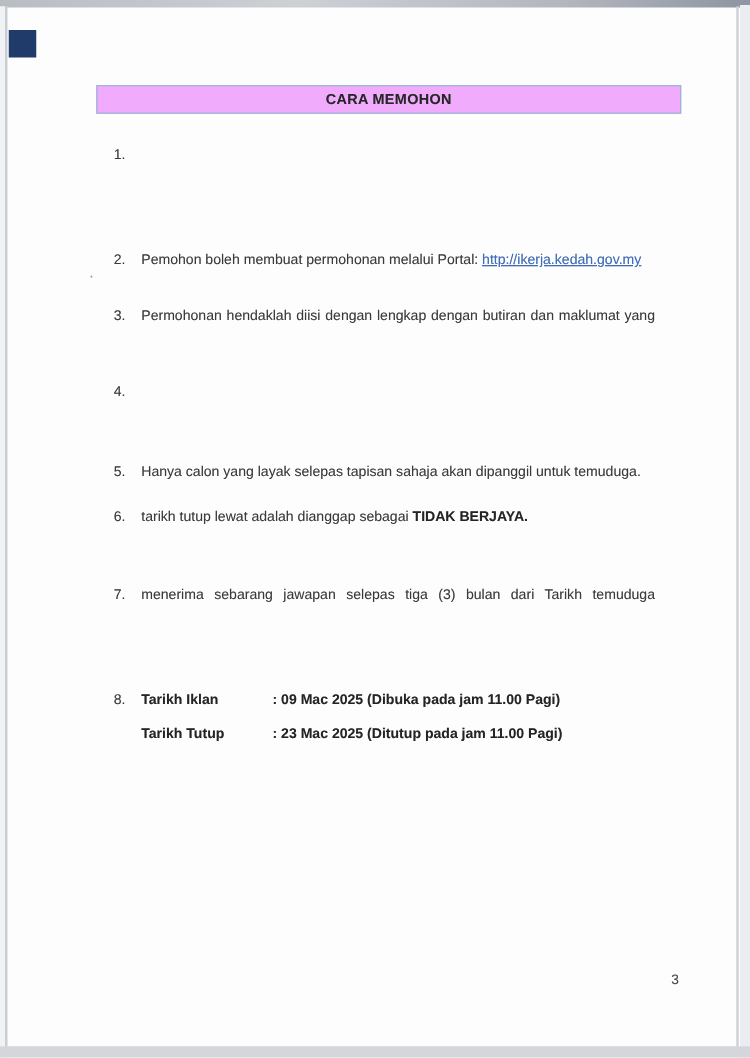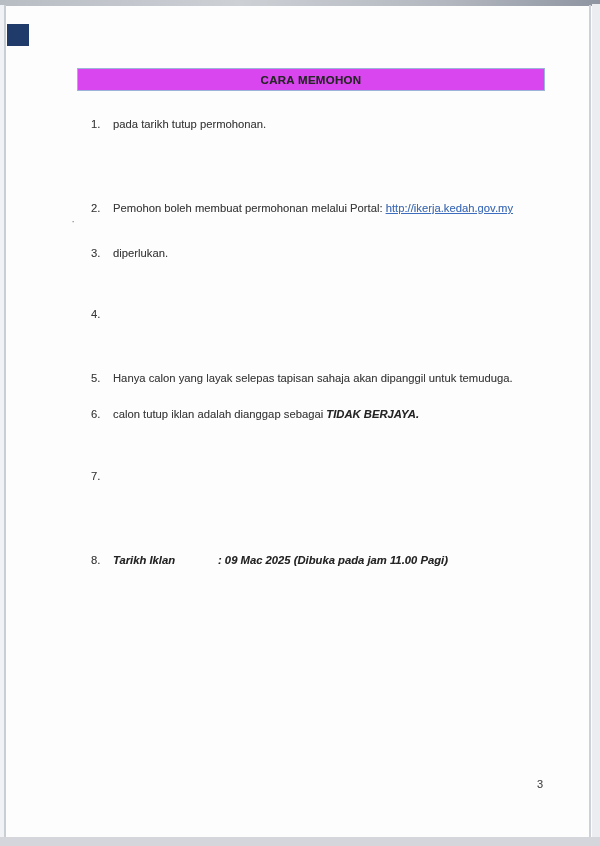--- a/index.html
+++ b/index.html
@@ -32,98 +32,101 @@
   
   .item {
     position:absolute; left:91px; display:flex;
     font-size:11.25px; line-height:27px; color:#3a3a3a;
     text-shadow:0 0 .5px rgba(70,70,70,.35);
   }
   .num { width:22px; flex:none; }
   .body { width:411px; }
   .jline { text-align:justify; text-align-last:justify; }
   .lline { text-align:left; }
-  .boldseg, .bold8 { font-weight:bold; color:#242424;font-style:italic; }
+  .boldseg, .bold8 { font-weight:bold; color:#242424; }
   a.link { color:#3c6dbe; text-decoration:underline; cursor:pointer; }
   .lbl { display:inline-block; width:105px; }
   
   .stray { position:absolute; left:71px; top:214px; font-size:13px; color:#8e8e8e; line-height:13px; }
   .pagenum { position:absolute; left:537px; top:778px; font-size:11px; color:#4a4a4a;
     text-shadow:0 0 .5px rgba(70,70,70,.35); }
 </style>
 </head>
 <body>
 
 <div class="edge-top"></div>
 <div class="edge-left-area"></div>
 <div class="edge-left-line"></div>
 <div class="edge-right-area"></div>
 <div class="edge-right-line"></div>
 <div class="edge-bottom"></div>
 <div class="corner-artifact" style="background: rgb(32, 58, 105);"></div>
 
-<div class="header-bar" style="background: #d946ef;">
+<div class="header-bar" style="background: #f0abfc;">
   <span>CARA MEMOHON</span>
 </div>
 
 <div class="item" style="top:111px">
   <span class="num">1.</span>
   <div class="body">
-    <div class="lline">pada tarikh tutup permohonan.</div>
   </div>
 </div>
 
 <div class="item" style="top:195px">
   <span class="num">2.</span>
   <div class="body">
     <div class="lline">
       <span>Pemohon boleh membuat permohonan melalui Portal: </span><a class="link" style="color: rgb(60, 109, 190); margin-top: 38px;">http://ikerja.kedah.gov.my</a>
     </div>
   </div>
 </div>
 
 <div class="stray">·</div>
 
 <div class="item" style="top:240px">
   <span class="num">3.</span>
   <div class="body">
-    <div class="lline">diperlukan.</div>
+    <div class="jline">Permohonan hendaklah diisi dengan lengkap dengan butiran dan maklumat yang</div>
   </div>
 </div>
 
 <div class="item" style="top:301px">
   <span class="num">4.</span>
   <div class="body">
   </div>
 </div>
 
 <div class="item" style="top:365px">
   <span class="num">5.</span>
   <div class="body">
     <div class="lline">Hanya calon yang layak selepas tapisan sahaja akan dipanggil untuk temuduga.</div>
   </div>
 </div>
 
 <div class="item" style="top:401px">
   <span class="num">6.</span>
   <div class="body">
     <div class="lline">
-      <span>calon tutup iklan adalah dianggap sebagai </span><span class="boldseg">TIDAK BERJAYA.</span>
+      <span>tarikh tutup lewat adalah dianggap sebagai </span><span class="boldseg">TIDAK BERJAYA.</span>
     </div>
   </div>
 </div>
 
 <div class="item" style="top:463px">
   <span class="num">7.</span>
   <div class="body">
+    <div class="jline">menerima sebarang jawapan selepas tiga (3) bulan dari Tarikh temuduga</div>
   </div>
 </div>
 
 <div class="item" style="top:547px">
   <span class="num">8.</span>
   <div class="body bold8">
     <div class="row8">
       <span class="lbl">Tarikh Iklan</span><span>: 09 Mac 2025 (Dibuka pada jam 11.00 Pagi)</span>
     </div>
+    <div class="row8">
+      <span class="lbl">Tarikh Tutup</span><span>: 23 Mac 2025 (Ditutup pada jam 11.00 Pagi)</span>
+    </div>
   </div>
 </div>
 
 <div class="pagenum">3</div>
 
 </body></html>

